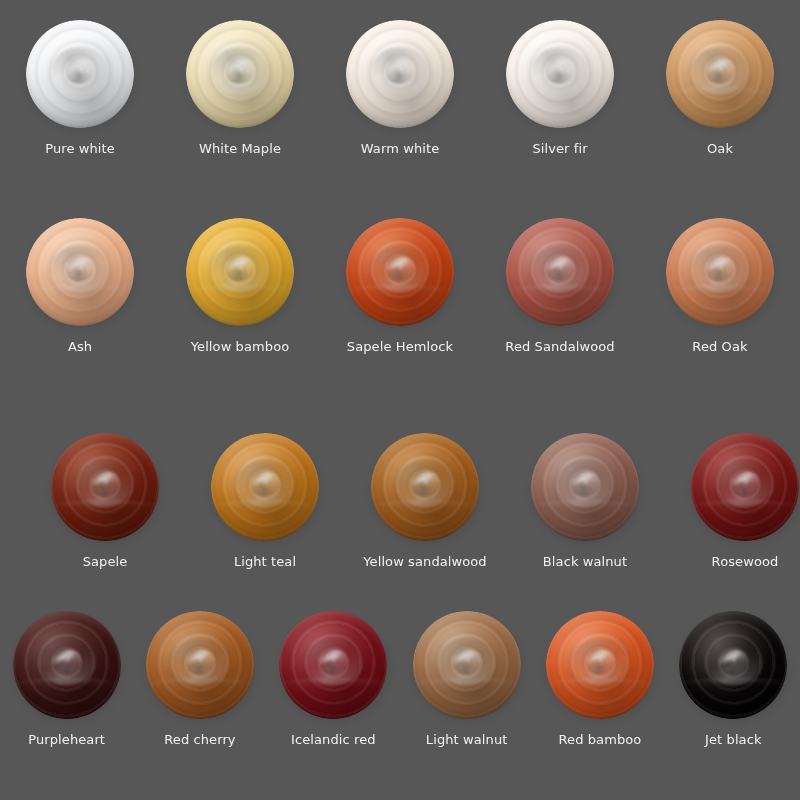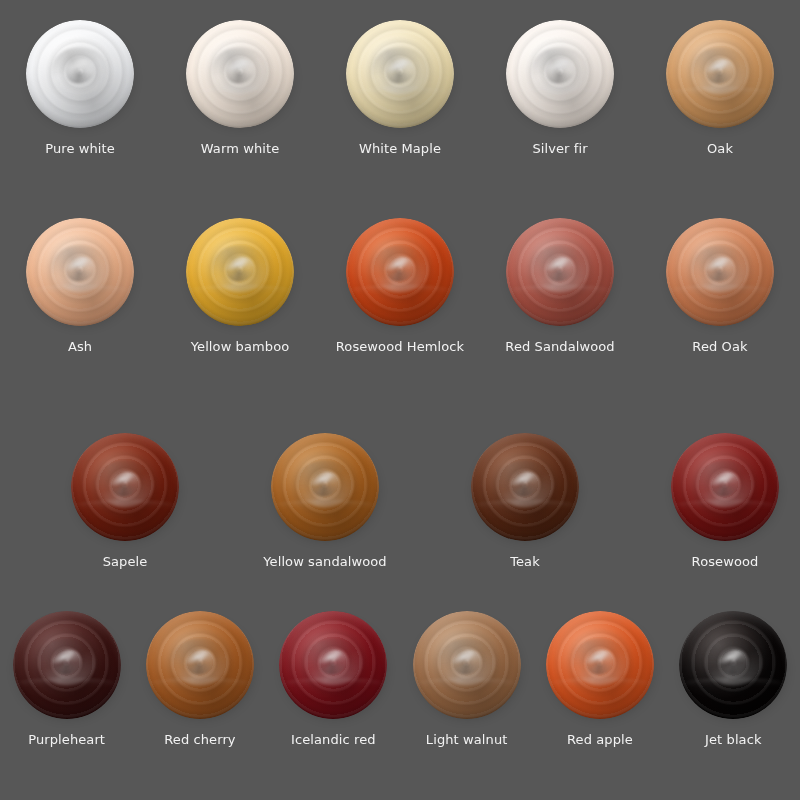--- a/index.html
+++ b/index.html
@@ -200,52 +200,52 @@
             <div class="rim"></div>
             <div class="vignette"></div>
           </div>
         </div>
         <div class="swatch-label">Pure white</div>
       </div>
       <div class="swatch-cell">
         <div class="blob-wrap">
           <div class="blob-shadow"></div>
           <div class="blob">
+            <div class="base" style="background: radial-gradient(circle at 40% 32%, rgb(251, 242, 216) 0%, rgb(242, 227, 184) 46%, rgb(217, 198, 142) 100%);"></div>
+            <div class="rings"></div>
+            <div class="swirl"></div>
+            <div class="swirl2"></div>
+            <div class="gloss"></div>
+            <div class="lip"></div>
+            <div class="rim"></div>
+            <div class="vignette"></div>
+          </div>
+        </div>
+        <div class="swatch-label">White Maple</div>
+      </div>
+      <div class="swatch-cell">
+        <div class="blob-wrap">
+          <div class="blob-shadow"></div>
+          <div class="blob">
             <div class="base" style="background: radial-gradient(circle at 40% 32%, rgb(255, 250, 244) 0%, rgb(250, 238, 226) 46%, rgb(230, 214, 198) 100%);"></div>
             <div class="rings"></div>
             <div class="swirl"></div>
             <div class="swirl2"></div>
             <div class="gloss"></div>
             <div class="lip"></div>
             <div class="rim"></div>
             <div class="vignette"></div>
           </div>
         </div>
         <div class="swatch-label">Warm white</div>
       </div>
       <div class="swatch-cell">
         <div class="blob-wrap">
           <div class="blob-shadow"></div>
           <div class="blob">
-            <div class="base" style="background: radial-gradient(circle at 40% 32%, rgb(251, 242, 216) 0%, rgb(242, 227, 184) 46%, rgb(217, 198, 142) 100%);"></div>
-            <div class="rings"></div>
-            <div class="swirl"></div>
-            <div class="swirl2"></div>
-            <div class="gloss"></div>
-            <div class="lip"></div>
-            <div class="rim"></div>
-            <div class="vignette"></div>
-          </div>
-        </div>
-        <div class="swatch-label">White Maple</div>
-      </div>
-      <div class="swatch-cell">
-        <div class="blob-wrap">
-          <div class="blob-shadow"></div>
-          <div class="blob">
             <div class="base" style="background: radial-gradient(circle at 40% 32%, rgb(255, 253, 250) 0%, rgb(251, 243, 236) 46%, rgb(233, 221, 210) 100%);"></div>
             <div class="rings"></div>
             <div class="swirl"></div>
             <div class="swirl2"></div>
             <div class="gloss"></div>
             <div class="lip"></div>
             <div class="rim"></div>
             <div class="vignette"></div>
           </div>
         </div>
@@ -316,21 +316,21 @@
             <div class="base" style="background: radial-gradient(circle at 40% 32%, rgb(232, 116, 60) 0%, rgb(204, 68, 21) 46%, rgb(162, 50, 12) 100%);"></div>
             <div class="rings"></div>
             <div class="swirl"></div>
             <div class="swirl2"></div>
             <div class="gloss"></div>
             <div class="lip"></div>
             <div class="rim"></div>
             <div class="vignette"></div>
           </div>
         </div>
-        <div class="swatch-label">Rosewood Hemlock</div>
+        <div class="swatch-label">Sapele Hemlock</div>
       </div>
       <div class="swatch-cell">
         <div class="blob-wrap">
           <div class="blob-shadow"></div>
           <div class="blob">
             <div class="base" style="background: radial-gradient(circle at 40% 32%, rgb(204, 128, 115) 0%, rgb(176, 85, 71) 46%, rgb(140, 60, 48) 100%);"></div>
             <div class="rings"></div>
             <div class="swirl"></div>
             <div class="swirl2"></div>
             <div class="gloss"></div>
@@ -380,47 +380,63 @@
             <div class="rim"></div>
             <div class="vignette"></div>
           </div>
         </div>
         <div class="swatch-label">Sapele</div>
       </div>
       <div class="swatch-cell">
         <div class="blob-wrap">
           <div class="blob-shadow"></div>
           <div class="blob">
+            <div class="base" style="background: radial-gradient(circle at 40% 32%, rgb(224, 161, 89) 0%, rgb(193, 118, 26) 46%, rgb(156, 90, 16) 100%);"></div>
+            <div class="rings"></div>
+            <div class="swirl"></div>
+            <div class="swirl2"></div>
+            <div class="gloss"></div>
+            <div class="lip"></div>
+            <div class="rim"></div>
+            <div class="vignette"></div>
+          </div>
+        </div>
+        <div class="swatch-label">Light teal</div>
+      </div>
+      <div class="swatch-cell">
+        <div class="blob-wrap">
+          <div class="blob-shadow"></div>
+          <div class="blob">
             <div class="base" style="background: radial-gradient(circle at 40% 32%, rgb(201, 136, 67) 0%, rgb(166, 95, 30) 46%, rgb(131, 71, 19) 100%);"></div>
             <div class="rings"></div>
             <div class="swirl"></div>
             <div class="swirl2"></div>
             <div class="gloss"></div>
             <div class="lip"></div>
             <div class="rim"></div>
             <div class="vignette"></div>
           </div>
         </div>
         <div class="swatch-label">Yellow sandalwood</div>
       </div>
       <div class="swatch-cell">
         <div class="blob-wrap">
           <div class="blob-shadow"></div>
           <div class="blob">
-            <div class="base" style="background: radial-gradient(circle at 40% 32%, rgb(138, 74, 42) 0%, rgb(92, 42, 21) 46%, rgb(61, 26, 11) 100%);"></div>
-            <div class="rings"></div>
-            <div class="swirl"></div>
-            <div class="swirl2"></div>
-            <div class="gloss"></div>
-            <div class="lip"></div>
-            <div class="rim"></div>
-            <div class="vignette"></div>
-          </div>
-        </div>
-        <div class="swatch-label">Teak</div>
+            <div class="base" style="background: radial-gradient(circle at 40% 32%, rgb(181, 139, 124) 0%, rgb(143, 96, 82) 46%, rgb(109, 70, 58) 100%);"></div>
+            <div class="rings"></div>
+            <div class="swirl"></div>
+            <div class="swirl2"></div>
+            <div class="gloss"></div>
+            <div class="lip"></div>
+            <div class="rim"></div>
+            <div class="vignette"></div>
+          </div>
+        </div>
+        <div class="swatch-label">Black walnut</div>
       </div>
       <div class="swatch-cell">
         <div class="blob-wrap">
           <div class="blob-shadow"></div>
           <div class="blob">
             <div class="base" style="background: radial-gradient(circle at 40% 32%, rgb(163, 54, 49) 0%, rgb(122, 21, 19) 46%, rgb(86, 8, 10) 100%);"></div>
             <div class="rings"></div>
             <div class="swirl"></div>
             <div class="swirl2"></div>
             <div class="gloss"></div>
@@ -512,21 +528,21 @@
             <div class="base" style="background: radial-gradient(circle at 40% 32%, rgb(239, 130, 80) 0%, rgb(217, 84, 31) 46%, rgb(173, 60, 18) 100%);"></div>
             <div class="rings"></div>
             <div class="swirl"></div>
             <div class="swirl2"></div>
             <div class="gloss"></div>
             <div class="lip"></div>
             <div class="rim"></div>
             <div class="vignette"></div>
           </div>
         </div>
-        <div class="swatch-label">Red apple</div>
+        <div class="swatch-label">Red bamboo</div>
       </div>
       <div class="swatch-cell">
         <div class="blob-wrap">
           <div class="blob-shadow"></div>
           <div class="blob">
             <div class="base" style="background: radial-gradient(circle at 40% 32%, rgb(46, 36, 34) 0%, rgb(10, 7, 7) 46%, rgb(0, 0, 0) 100%);"></div>
             <div class="rings"></div>
             <div class="swirl"></div>
             <div class="swirl2"></div>
             <div class="gloss"></div>

